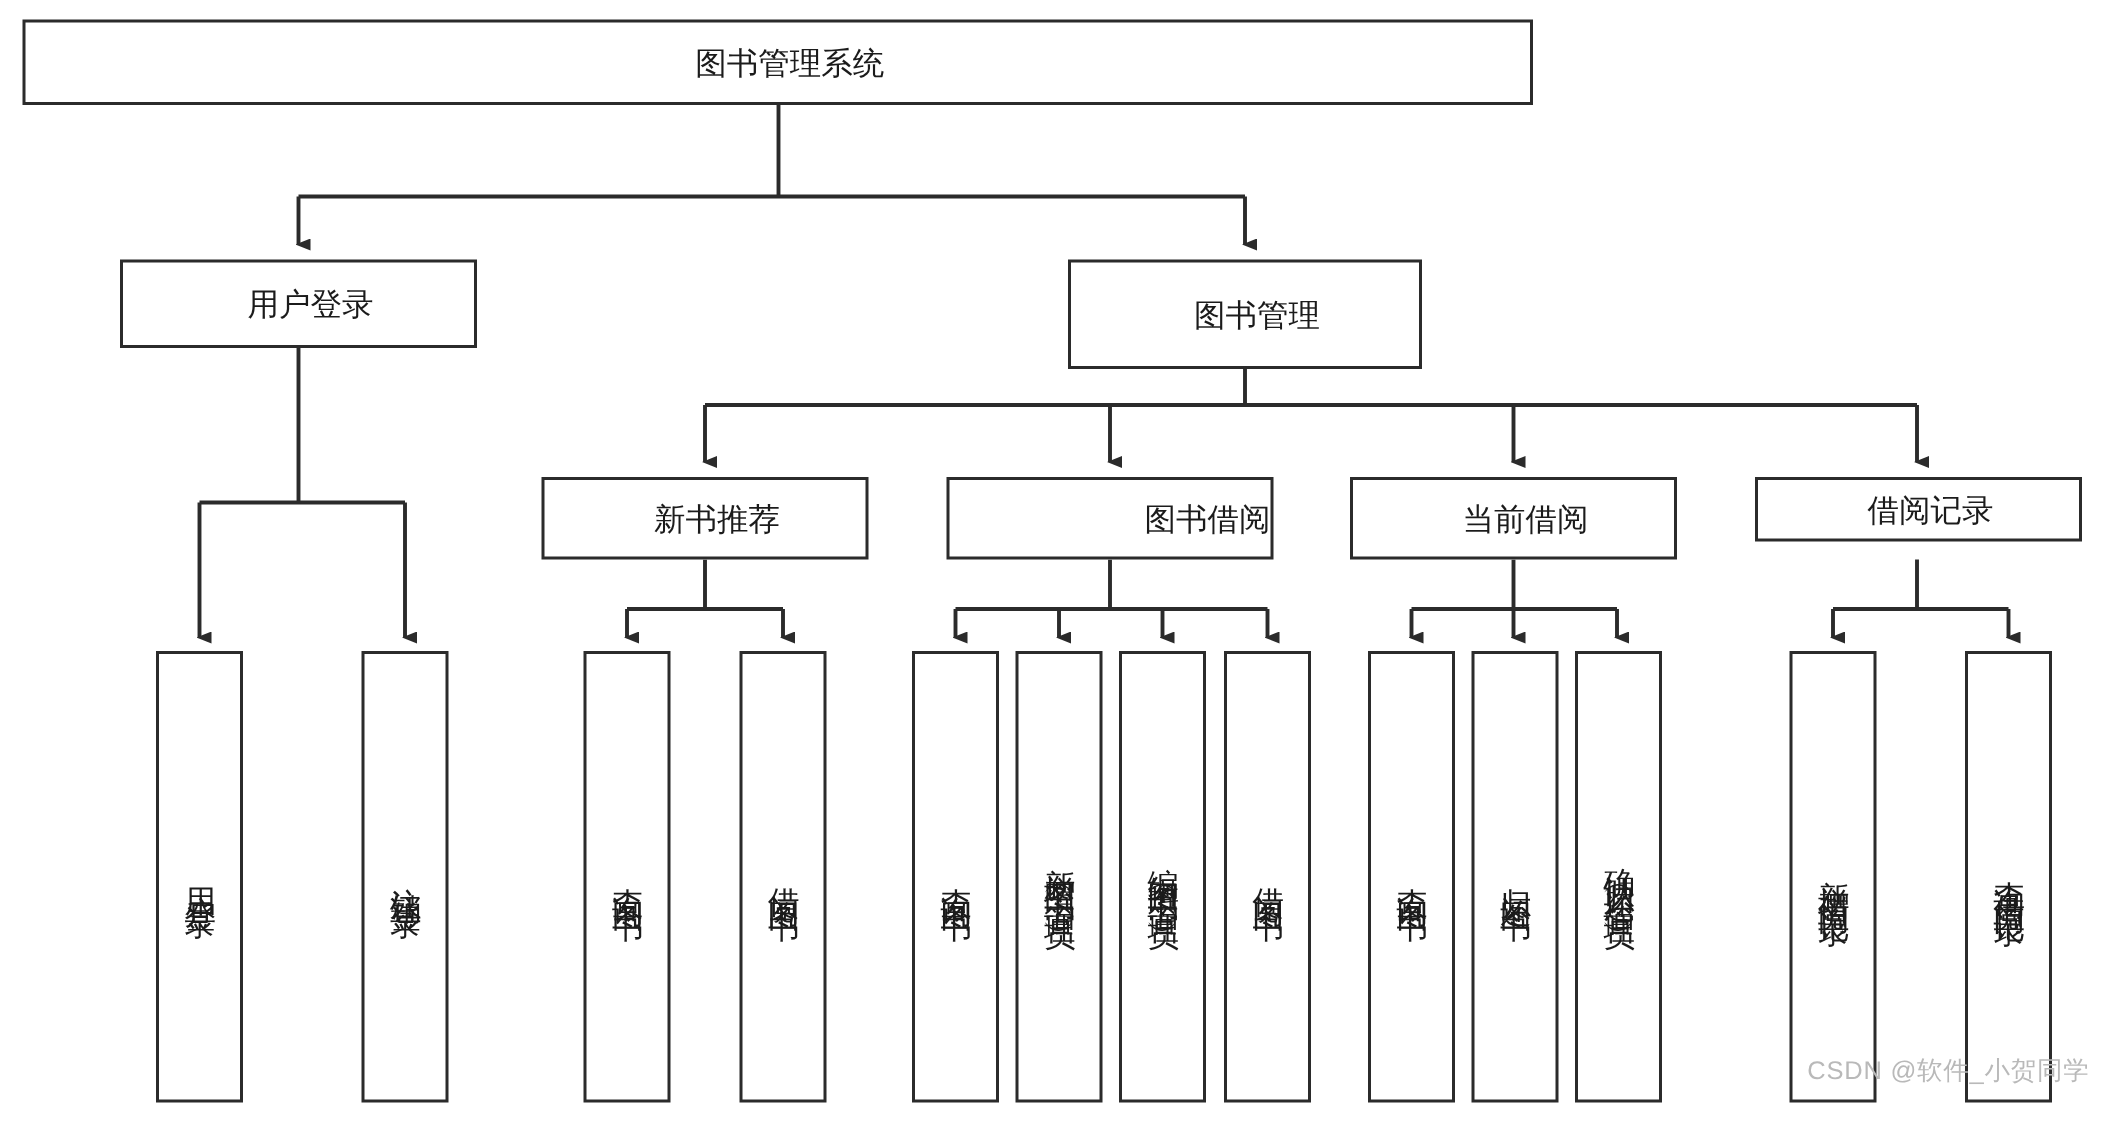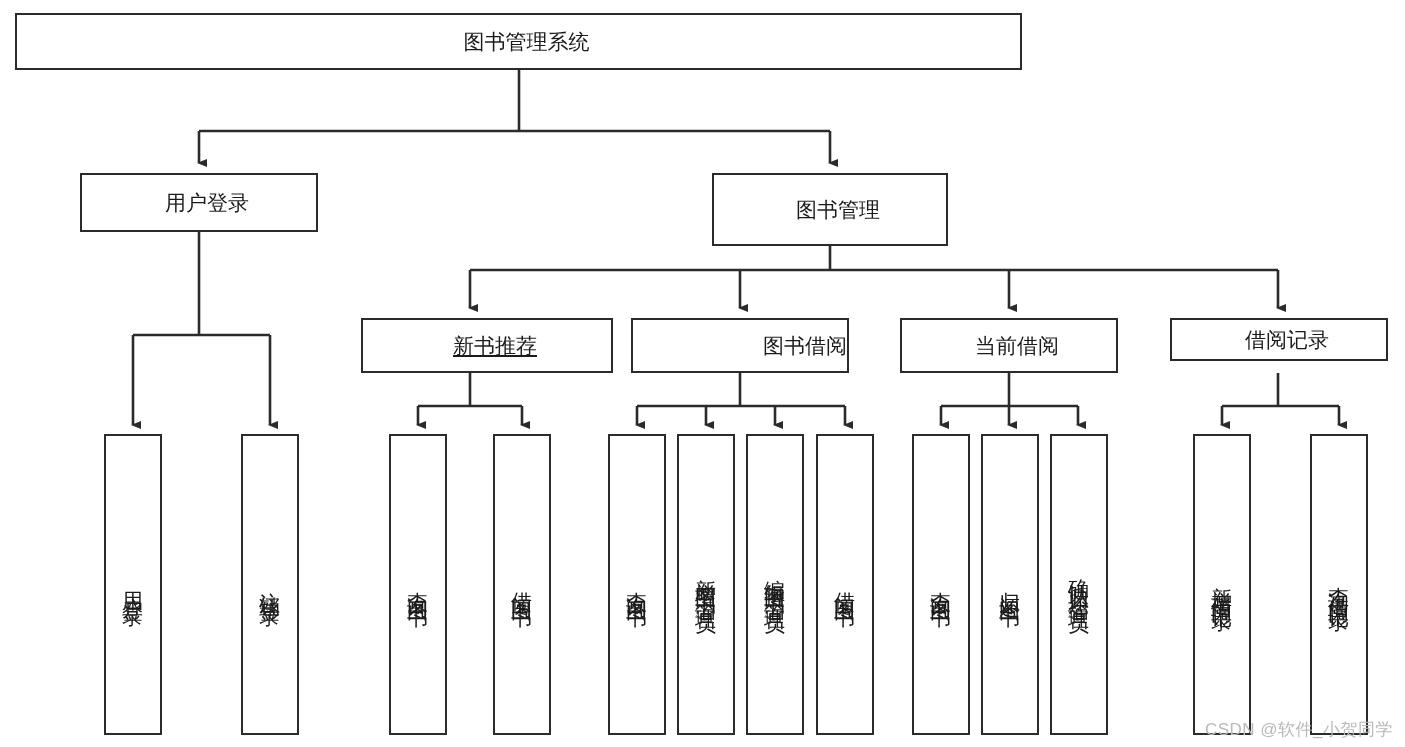--- a/index.html
+++ b/index.html
@@ -60,21 +60,21 @@
     display: block;
     white-space: nowrap;
   }
   .leaf .node-label {
     writing-mode: vertical-rl;
     text-orientation: upright;
   }
   #watermark {
     position: absolute;
     right: 12px;
-    bottom: 6px;
+    bottom: 22px;
     font-size: 17px;
     color: #b9b9b9;
     letter-spacing: 0.5px;
     white-space: nowrap;
   }
 </style>
 </head>
 <body>
 
 <div id="diagram-canvas">
@@ -134,21 +134,21 @@
     <span class="node-label">图书管理系统</span>
   </div>
 
   <div class="node level2" style="left:80px; top:173px; width:238px; height:59px;">
     <span class="node-label">用户登录</span>
   </div>
   <div class="node level2" style="left:712px; top:173px; width:236px; height:73px;">
     <span class="node-label">图书管理</span>
   </div>
 
-  <div class="node level3" style="left:361px; top:318px; width:252px; height:55px;text-decoration:underline;">
+  <div class="node level3" style="left:361px; top:318px; width:218px; height:55px;">
     <span class="node-label">新书推荐</span>
   </div>
   <div class="node level3" style="left:631px; top:318px; width:218px; height:55px;justify-content:flex-end;">
     <span class="node-label">图书借阅</span>
   </div>
   <div class="node level3" style="left:900px; top:318px; width:218px; height:55px;">
     <span class="node-label">当前借阅</span>
   </div>
   <div class="node level3" style="left:1170px; top:318px; width:218px; height:43px;">
     <span class="node-label">借阅记录</span>

